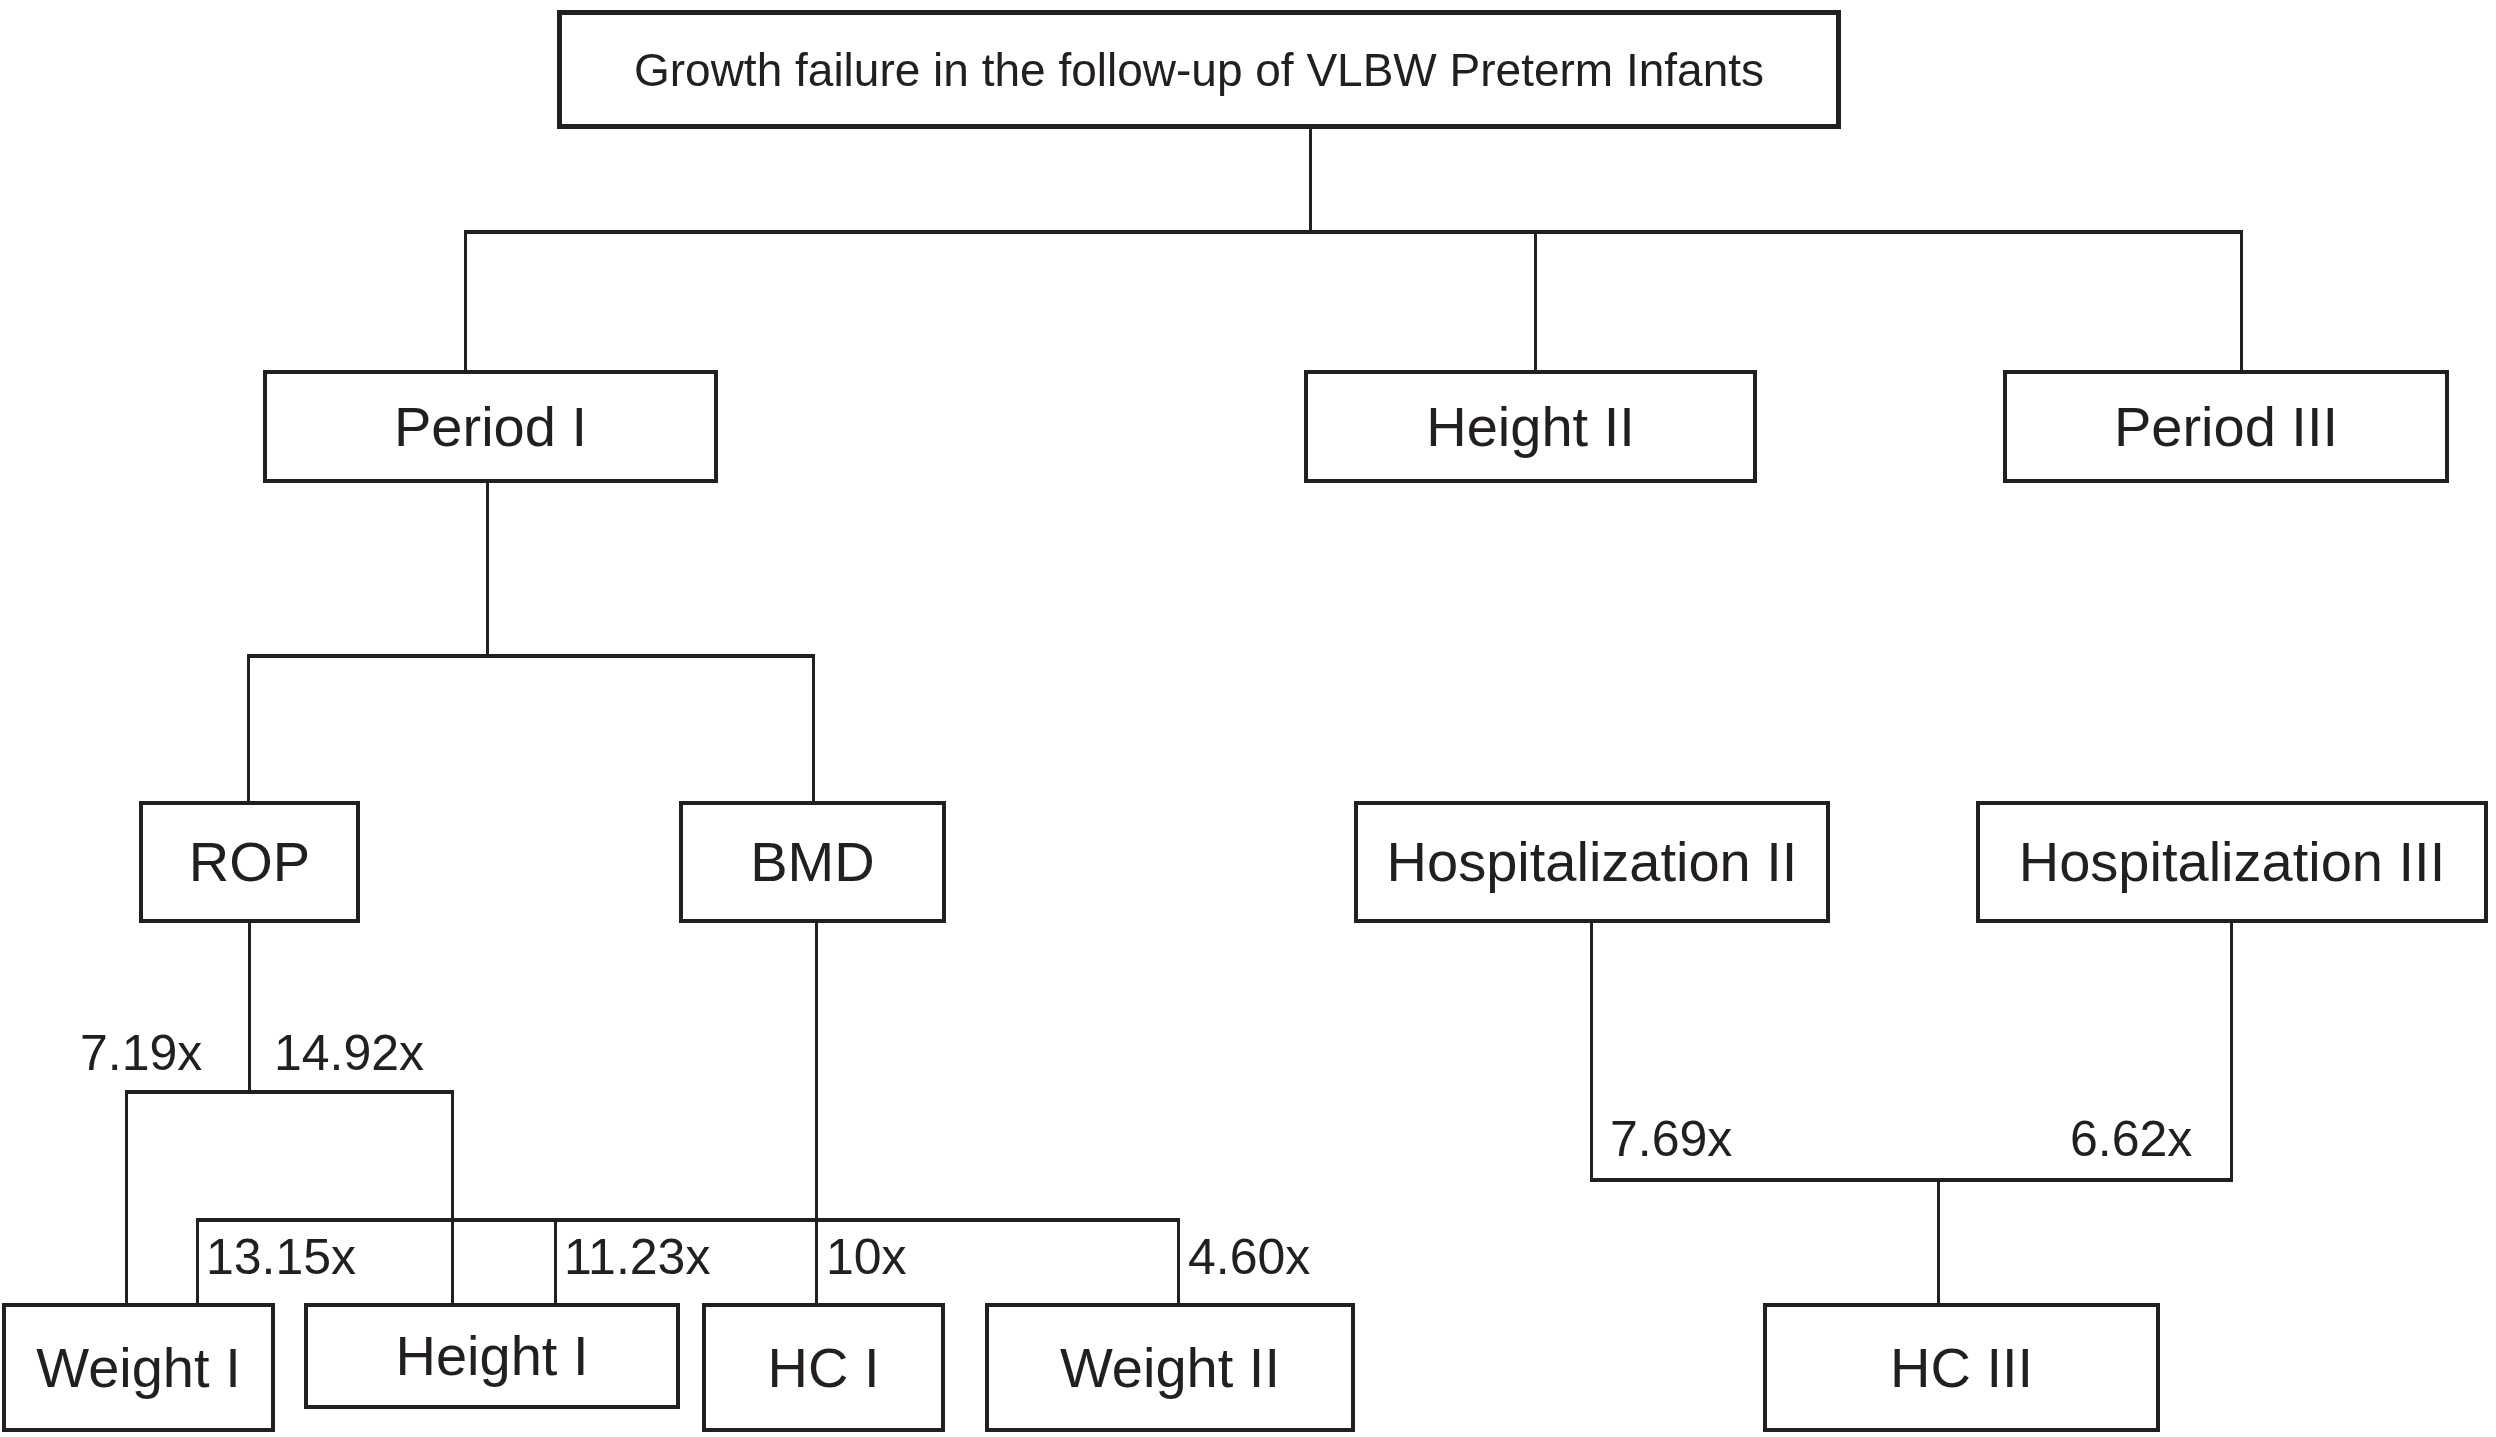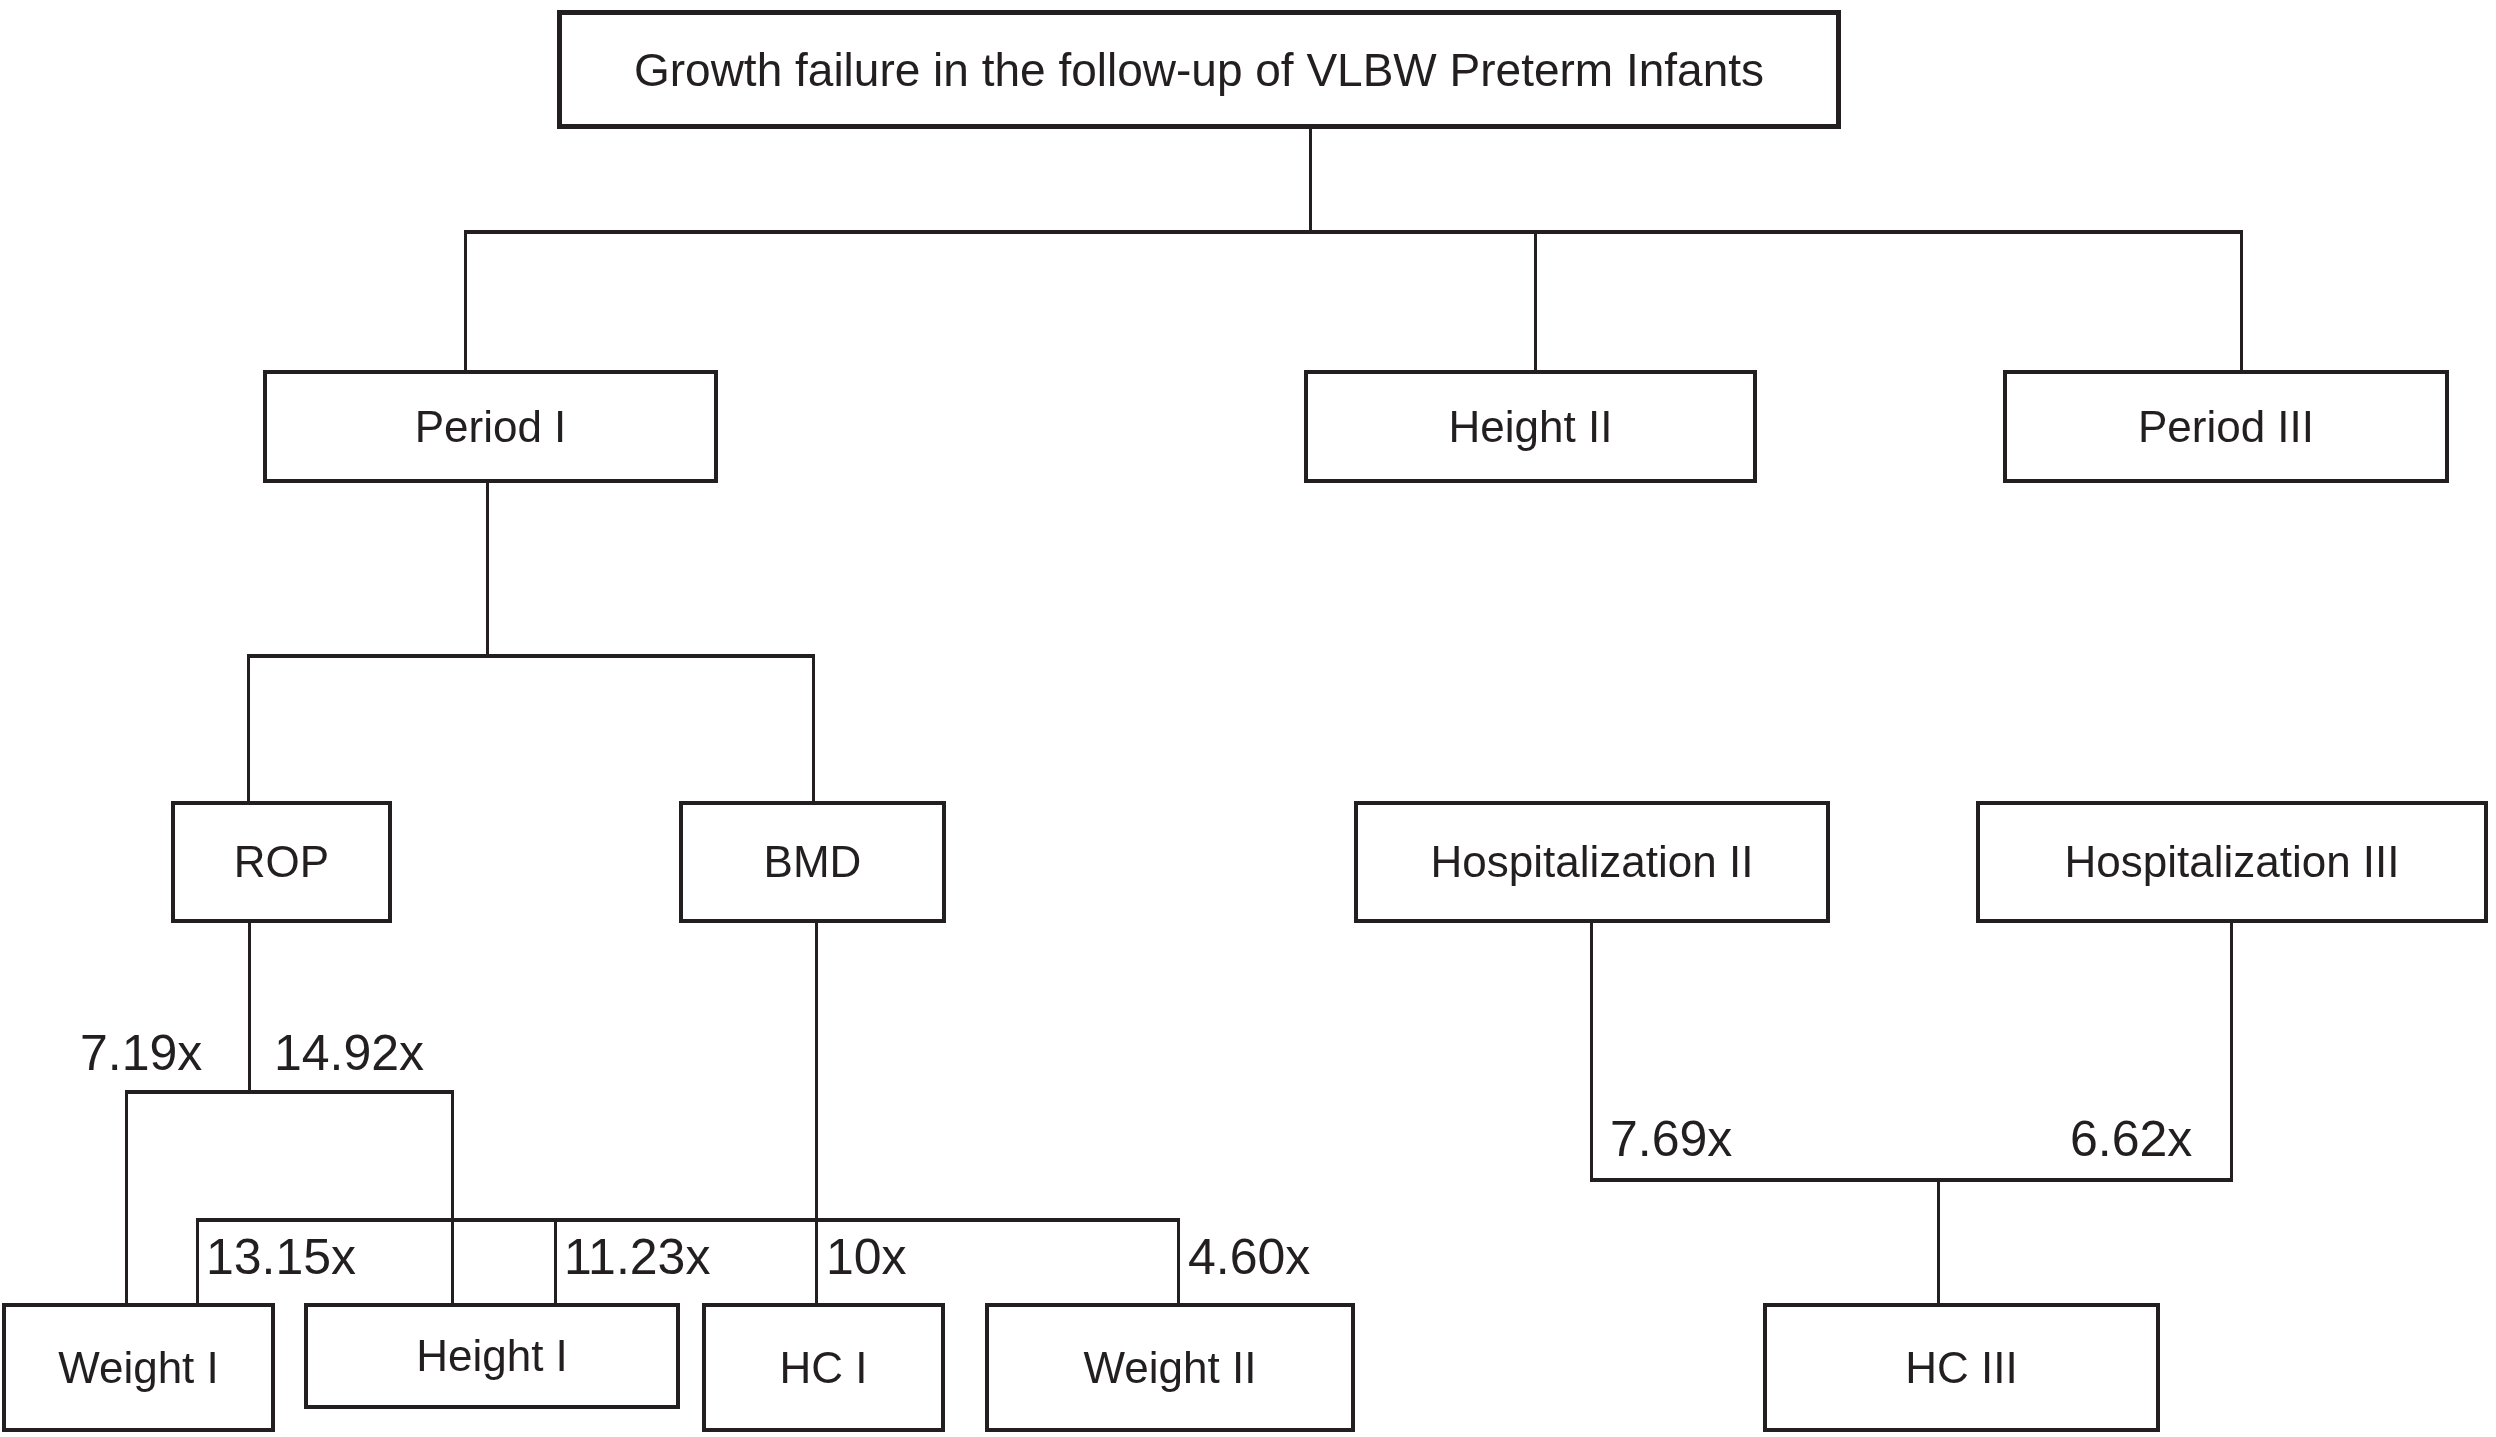--- a/index.html
+++ b/index.html
@@ -14,21 +14,21 @@
     overflow: hidden;
   }
   .node {
     position: absolute;
     box-sizing: border-box;
     border: 4px solid var(--ink);
     background: var(--paper);
     display: flex;
     align-items: center;
     justify-content: center;
-    font-size: 44px;
+    font-size: 56px;
     line-height: 1;
     white-space: nowrap;
     color: var(--ink);
     z-index: 2;
   }
   .node.title {
     border-width: 5px;
     font-size: 46px;
   }
   .line {
@@ -77,21 +77,21 @@
   <div class="line" style="left:2230px; top:921px; width:3px; height:259px;"></div>
   <div class="line" style="left:1590px; top:1178px; width:643px; height:4px;"></div>
   <div class="line" style="left:1937px; top:1178px; width:3px; height:127px;"></div>
 
   <div class="node title" style="left:557px; top:10px; width:1284px; height:119px;">Growth failure in the follow-up of VLBW Preterm Infants</div>
 
   <div class="node" style="left:263px; top:370px; width:455px; height:113px;">Period I</div>
   <div class="node" style="left:1304px; top:370px; width:453px; height:113px;">Height II</div>
   <div class="node" style="left:2003px; top:370px; width:446px; height:113px;">Period III</div>
 
-  <div class="node" style="left:139px; top:801px; width:221px; height:122px;margin-left:32px;">ROP</div>
+  <div class="node" style="left:139px; top:801px; width:221px; height:122px;">ROP</div>
   <div class="node" style="left:679px; top:801px; width:267px; height:122px;">BMD</div>
   <div class="node" style="left:1354px; top:801px; width:476px; height:122px;">Hospitalization II</div>
   <div class="node" style="left:1976px; top:801px; width:512px; height:122px;">Hospitalization III</div>
 
   <div class="node" style="left:2px; top:1303px; width:273px; height:129px;">Weight I</div>
   <div class="node" style="left:304px; top:1303px; width:376px; height:106px;">Height I</div>
   <div class="node" style="left:702px; top:1303px; width:243px; height:129px;">HC I</div>
   <div class="node" style="left:985px; top:1303px; width:370px; height:129px;">Weight II</div>
   <div class="node" style="left:1763px; top:1303px; width:397px; height:129px;">HC III</div>
 

